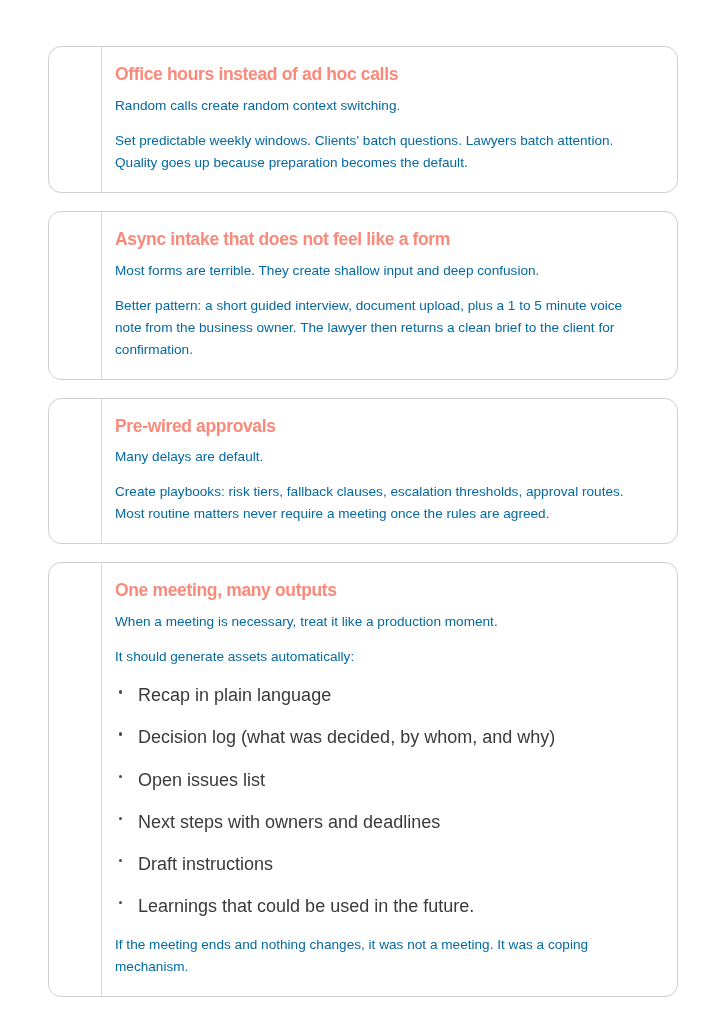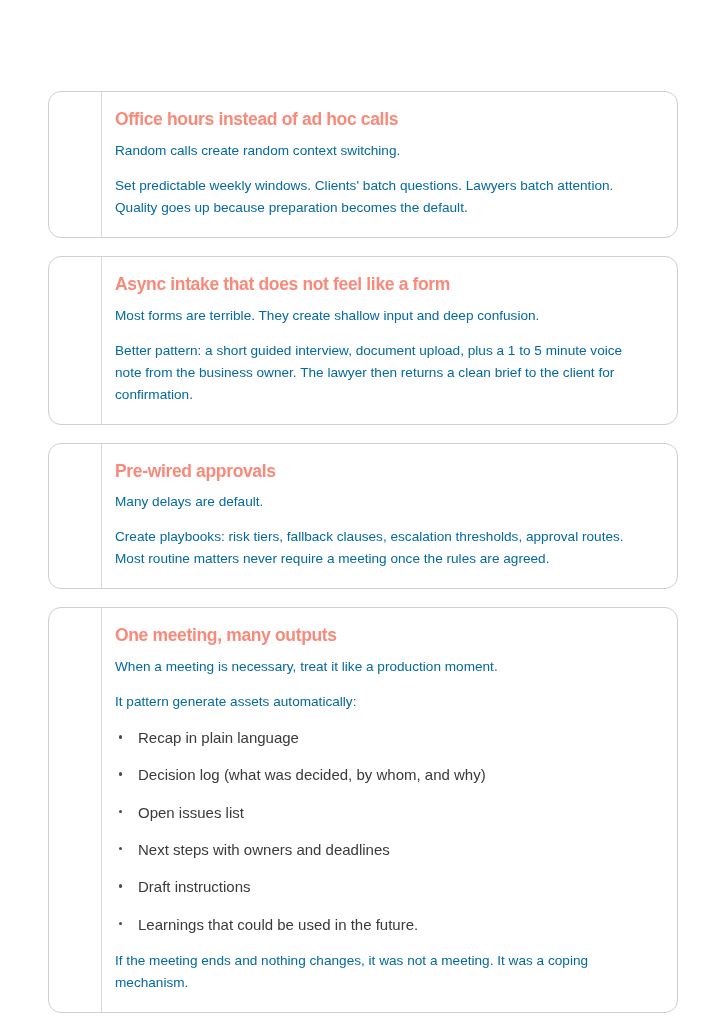--- a/index.html
+++ b/index.html
@@ -13,21 +13,21 @@
     background: #ffffff;
     font-family: "Liberation Sans", sans-serif;
     -webkit-font-smoothing: antialiased;
   }
 
   .page {
     position: relative;
     width: 725px;
     height: 1024px;
     box-sizing: border-box;
-    padding: 91px 47px 0 48px;
+    padding: 46px 47px 0 48px;
   }
 
   .card-stack {
     display: flex;
     flex-direction: column;
     gap: 18px;
   }
 
   .card {
     position: relative;
@@ -80,21 +80,21 @@
     margin: 0 0 13px 0;
     padding: 0;
     list-style: none;
   }
 
   .bullet-item {
     position: relative;
     margin: 0 0 13px 0;
     padding-left: 23px;
     color: #3a3a3a;
-    font-size: 15px;
+    font-size: 18px;
     line-height: 1.62;
   }
 
   .bullet-item:last-child {
     margin-bottom: 0;
   }
 
   .bullet-dot {
     position: absolute;
     left: 4px;
@@ -136,21 +136,21 @@
         <p class="card-para">Many delays are default.</p>
         <p class="card-para">Create playbooks: risk tiers, fallback clauses, escalation thresholds, approval routes. Most routine matters never require a meeting once the rules are agreed.</p>
       </div>
     </section>
 
     <section class="card">
       <div class="card-rule"></div>
       <div class="card-body">
         <h2 class="card-title">One meeting, many outputs</h2>
         <p class="card-para">When a meeting is necessary, treat it like a production moment.</p>
-        <p class="card-para">It pattern generate assets automatically:</p>
+        <p class="card-para">It should generate assets automatically:</p>
         <ul class="bullet-list">
           <li class="bullet-item">
             <span class="bullet-dot"></span>
             <span>Recap in plain language</span>
           </li>
           <li class="bullet-item">
             <span class="bullet-dot"></span>
             <span>Decision log (what was decided, by whom, and why)</span>
           </li>
           <li class="bullet-item">

